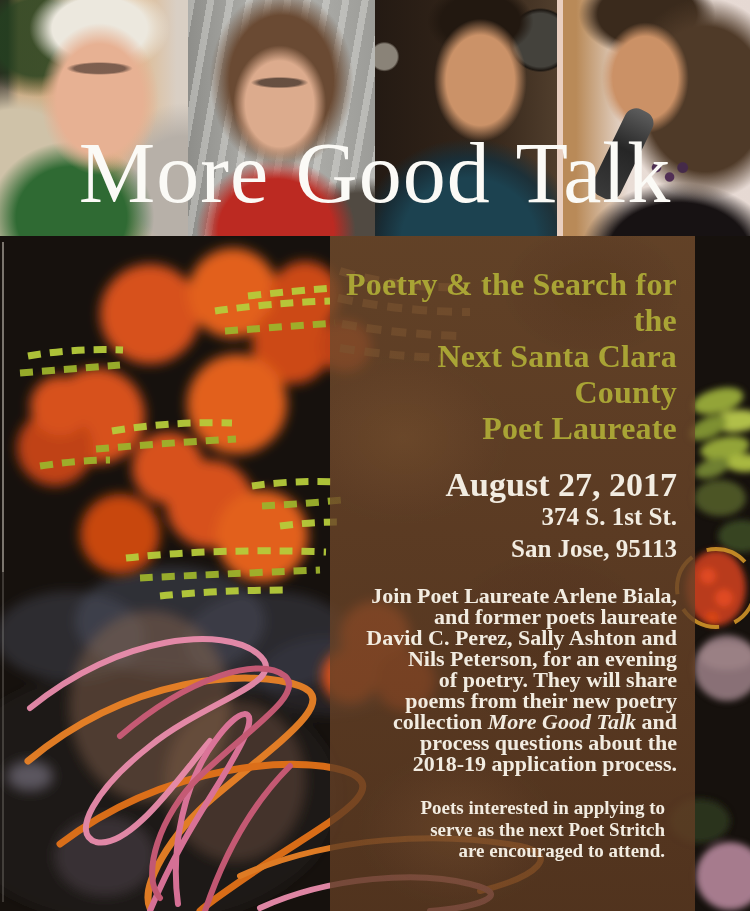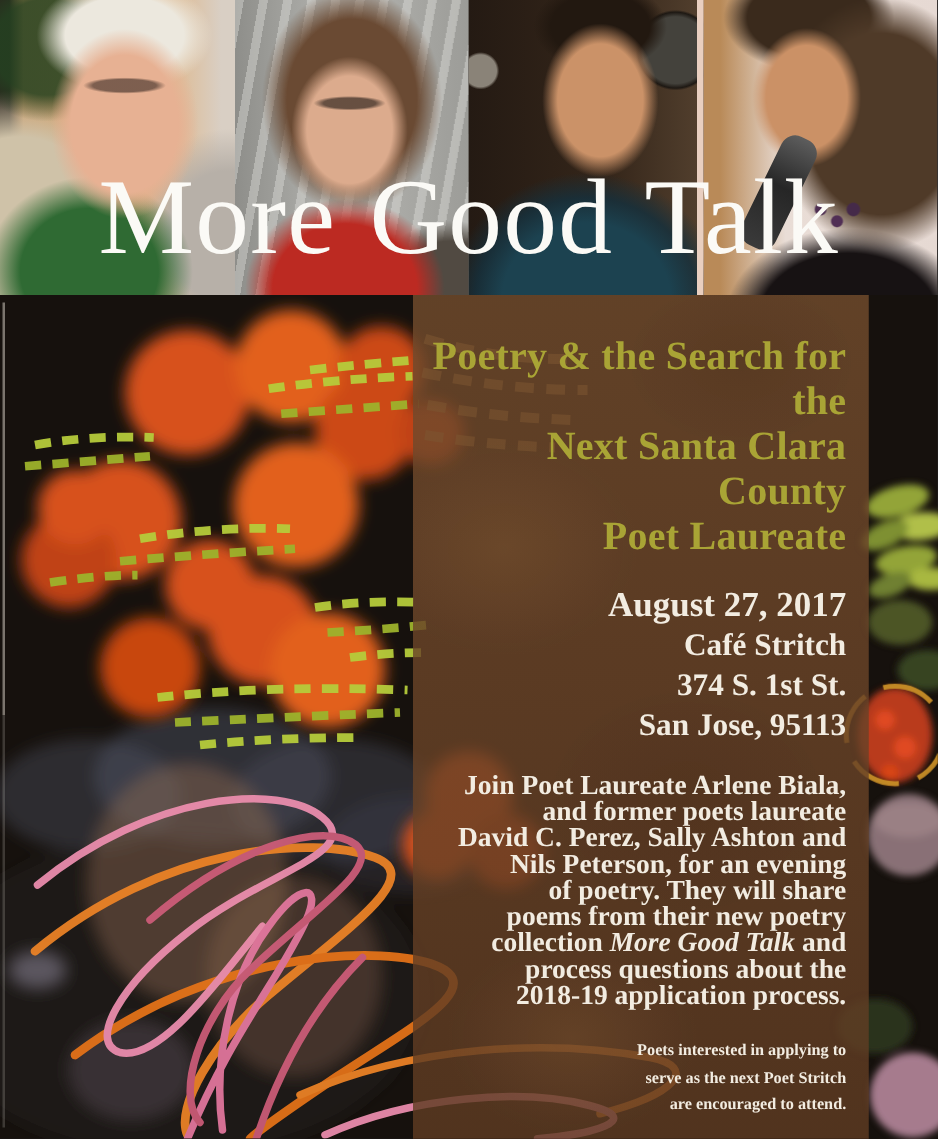--- a/index.html
+++ b/index.html
@@ -73,26 +73,26 @@
       radial-gradient(130px 95px at 72% 8%, rgba(72,45,26,.30), rgba(72,45,26,0) 70%),
       radial-gradient(150px 120px at 20% 30%, rgba(140,98,58,.28), rgba(140,98,58,0) 72%),
       radial-gradient(160px 130px at 60% 60%, rgba(66,40,24,.25), rgba(66,40,24,0) 70%),
       radial-gradient(140px 110px at 35% 88%, rgba(146,102,62,.25), rgba(146,102,62,0) 72%),
       linear-gradient(180deg, rgba(114,76,45,.82), rgba(106,68,40,.82) 45%, rgba(94,59,34,.82));
     box-sizing:border-box;padding:30px 18px 0 14px;
     text-align:right;color:#f2ece1;
   }
   .event-heading{margin:0;font-size:32px;line-height:36px;font-weight:700;color:#a9a435;letter-spacing:.2px;}
   .event-heading span{display:block;}
-  .date-block{margin-top:22px;font-size:28px;line-height:33px;font-weight:700;}
+  .date-block{margin-top:22px;font-size:34px;line-height:33px;font-weight:700;}
   .venue-block{margin-top:0;font-size:25px;line-height:32px;font-weight:700;}
   .desc{margin:20px 0 16px 0;font-size:22px;line-height:21px;font-weight:700;}
   .desc span{display:block;}
   .desc .inline{display:inline;font-family:Liberation Serif, serif;}
-  .cta{margin:23px 0 0 0;font-size:13px;line-height:21.5px;font-weight:700;}
+  .cta{margin:23px 12px 0 0;font-size:19px;line-height:21.5px;font-weight:700;}
   .cta span{display:block;}
 </style>
 </head>
 <body>
 
 <div class="poster">
 
   <div class="photo-strip">
     <div class="photo photo-1"></div>
     <div class="photo photo-2"></div>
@@ -215,21 +215,20 @@
       <span>Poetry &amp; the Search for the</span>
       <span>Next Santa Clara County</span>
       <span>Poet Laureate</span>
     </h2>
 
     <div class="date-block">
       <div>August 27, 2017</div>
     </div>
 
     <div class="venue-block">
-      <div>Café Stritch</div>
       <div>374 S. 1st St.</div>
       <div>San Jose, 95113</div>
     </div>
 
     <p class="desc">
       <span>Join Poet Laureate Arlene Biala,</span>
       <span>and former poets laureate</span>
       <span>David C. Perez, Sally Ashton and</span>
       <span>Nils Peterson, for an evening</span>
       <span>of poetry. They will share</span>

